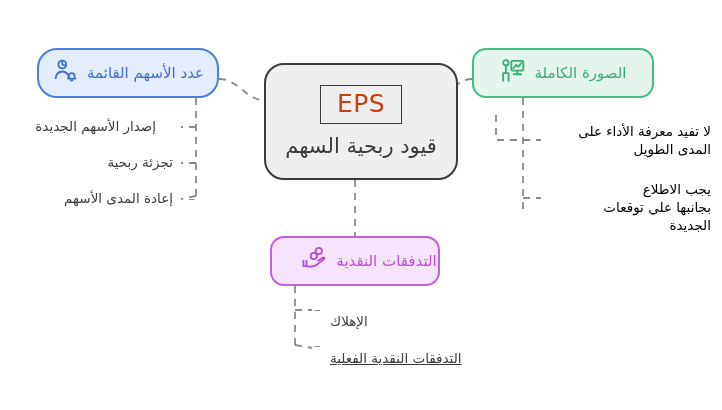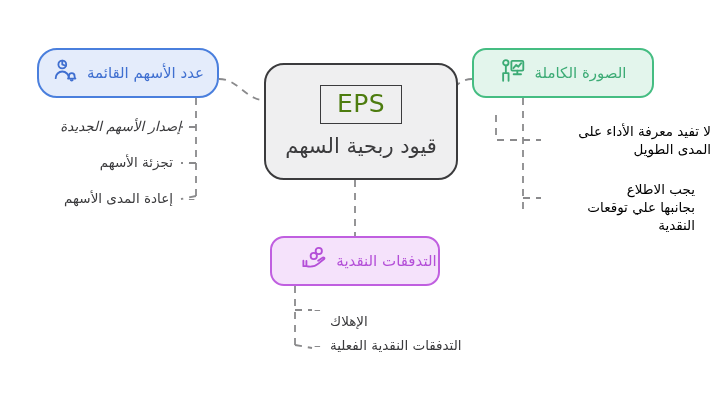--- a/index.html
+++ b/index.html
@@ -44,21 +44,21 @@
     display:flex;
     flex-direction:column;
     align-items:center;
     justify-content:center;
     gap:10px;
   }
   #central .eps-box{
     border:1.6px solid #3b3b3d;
     padding:5px 16px 7px;
     font-size:25px;
-    color:#4d7c0f;
+    color:#c2410c;
     letter-spacing:.5px;
     font-family:"DejaVu Sans","Liberation Sans",sans-serif;
     line-height:1;
   }
   #central .central-label{
     font-size:21px;
     color:#3b3b3d;
     direction:rtl;
   }
 
@@ -156,36 +156,36 @@
       <svg width="26" height="26" viewBox="0 0 24 24" fill="none" stroke="#b44fd8" stroke-width="1.7" stroke-linecap="round" stroke-linejoin="round">
         <circle cx="16.4" cy="4.6" r="2.9"></circle>
         <circle cx="11.8" cy="9.2" r="2.9"></circle>
         <path d="M2.2 13.6 L2.2 18.6 L5 18.6"></path>
         <path d="M5 13.8 L5 18.6 C9 19.6 13.6 18.4 16.4 16 C18 14.6 20.6 12.6 21.4 12 C22.2 11.4 21 10 19.8 10.9 L15.8 13.6"></path>
       </svg>
     </span>
     <span class="label">التدفقات النقدية</span>
   </div>
 
-  <div class="leaf right-align" style="right:541px;top:119px;width:150px;font-style:italic;">إصدار الأسهم الجديدة</div>
-  <div class="leaf right-align" style="right:549px;top:155px;width:150px;">تجزئة الأسهم</div>
+  <div class="leaf right-align" style="right:566px;top:119px;width:150px;">إصدار الأسهم الجديدة</div>
+  <div class="leaf right-align" style="right:549px;top:155px;width:150px;">تجزئة ربحية</div>
   <div class="leaf right-align" style="right:549px;top:191px;width:150px;">إعادة المدى الأسهم</div>
 
   <div class="leaf" style="right:527px;top:119px;color:#8a8a8c;">–</div>
   <div class="leaf" style="right:527px;top:155px;color:#8a8a8c;">–</div>
   <div class="leaf" style="right:527px;top:191px;color:#8a8a8c;">–</div>
 
   <div class="note" style="left:556px;top:122px;width:155px;">
     <div>لا تفيد معرفة الأداء على</div>
     <div>المدى الطويل</div>
   </div>
-  <div class="note" style="left:540px;top:180px;width:155px;">
+  <div class="note" style="left:556px;top:180px;width:155px;">
     <div>يجب الاطلاع</div>
     <div>بجانبها علي توقعات</div>
-    <div>النقدية</div>
+    <div>الجديدة</div>
   </div>
 
   <div class="leaf" style="left:330px;top:302px;margin-top:12px;">الإهلاك</div>
-  <div class="leaf" style="left:330px;top:338px;">التدفقات النقدية الفعلية</div>
+  <div class="leaf" style="left:330px;top:351px;text-decoration:underline;">التدفقات النقدية الفعلية</div>
   <div class="leaf" style="left:314px;top:302px;color:#8a8a8c;">–</div>
   <div class="leaf" style="left:314px;top:338px;color:#8a8a8c;">–</div>
 
 </div>
 
 </body></html>

